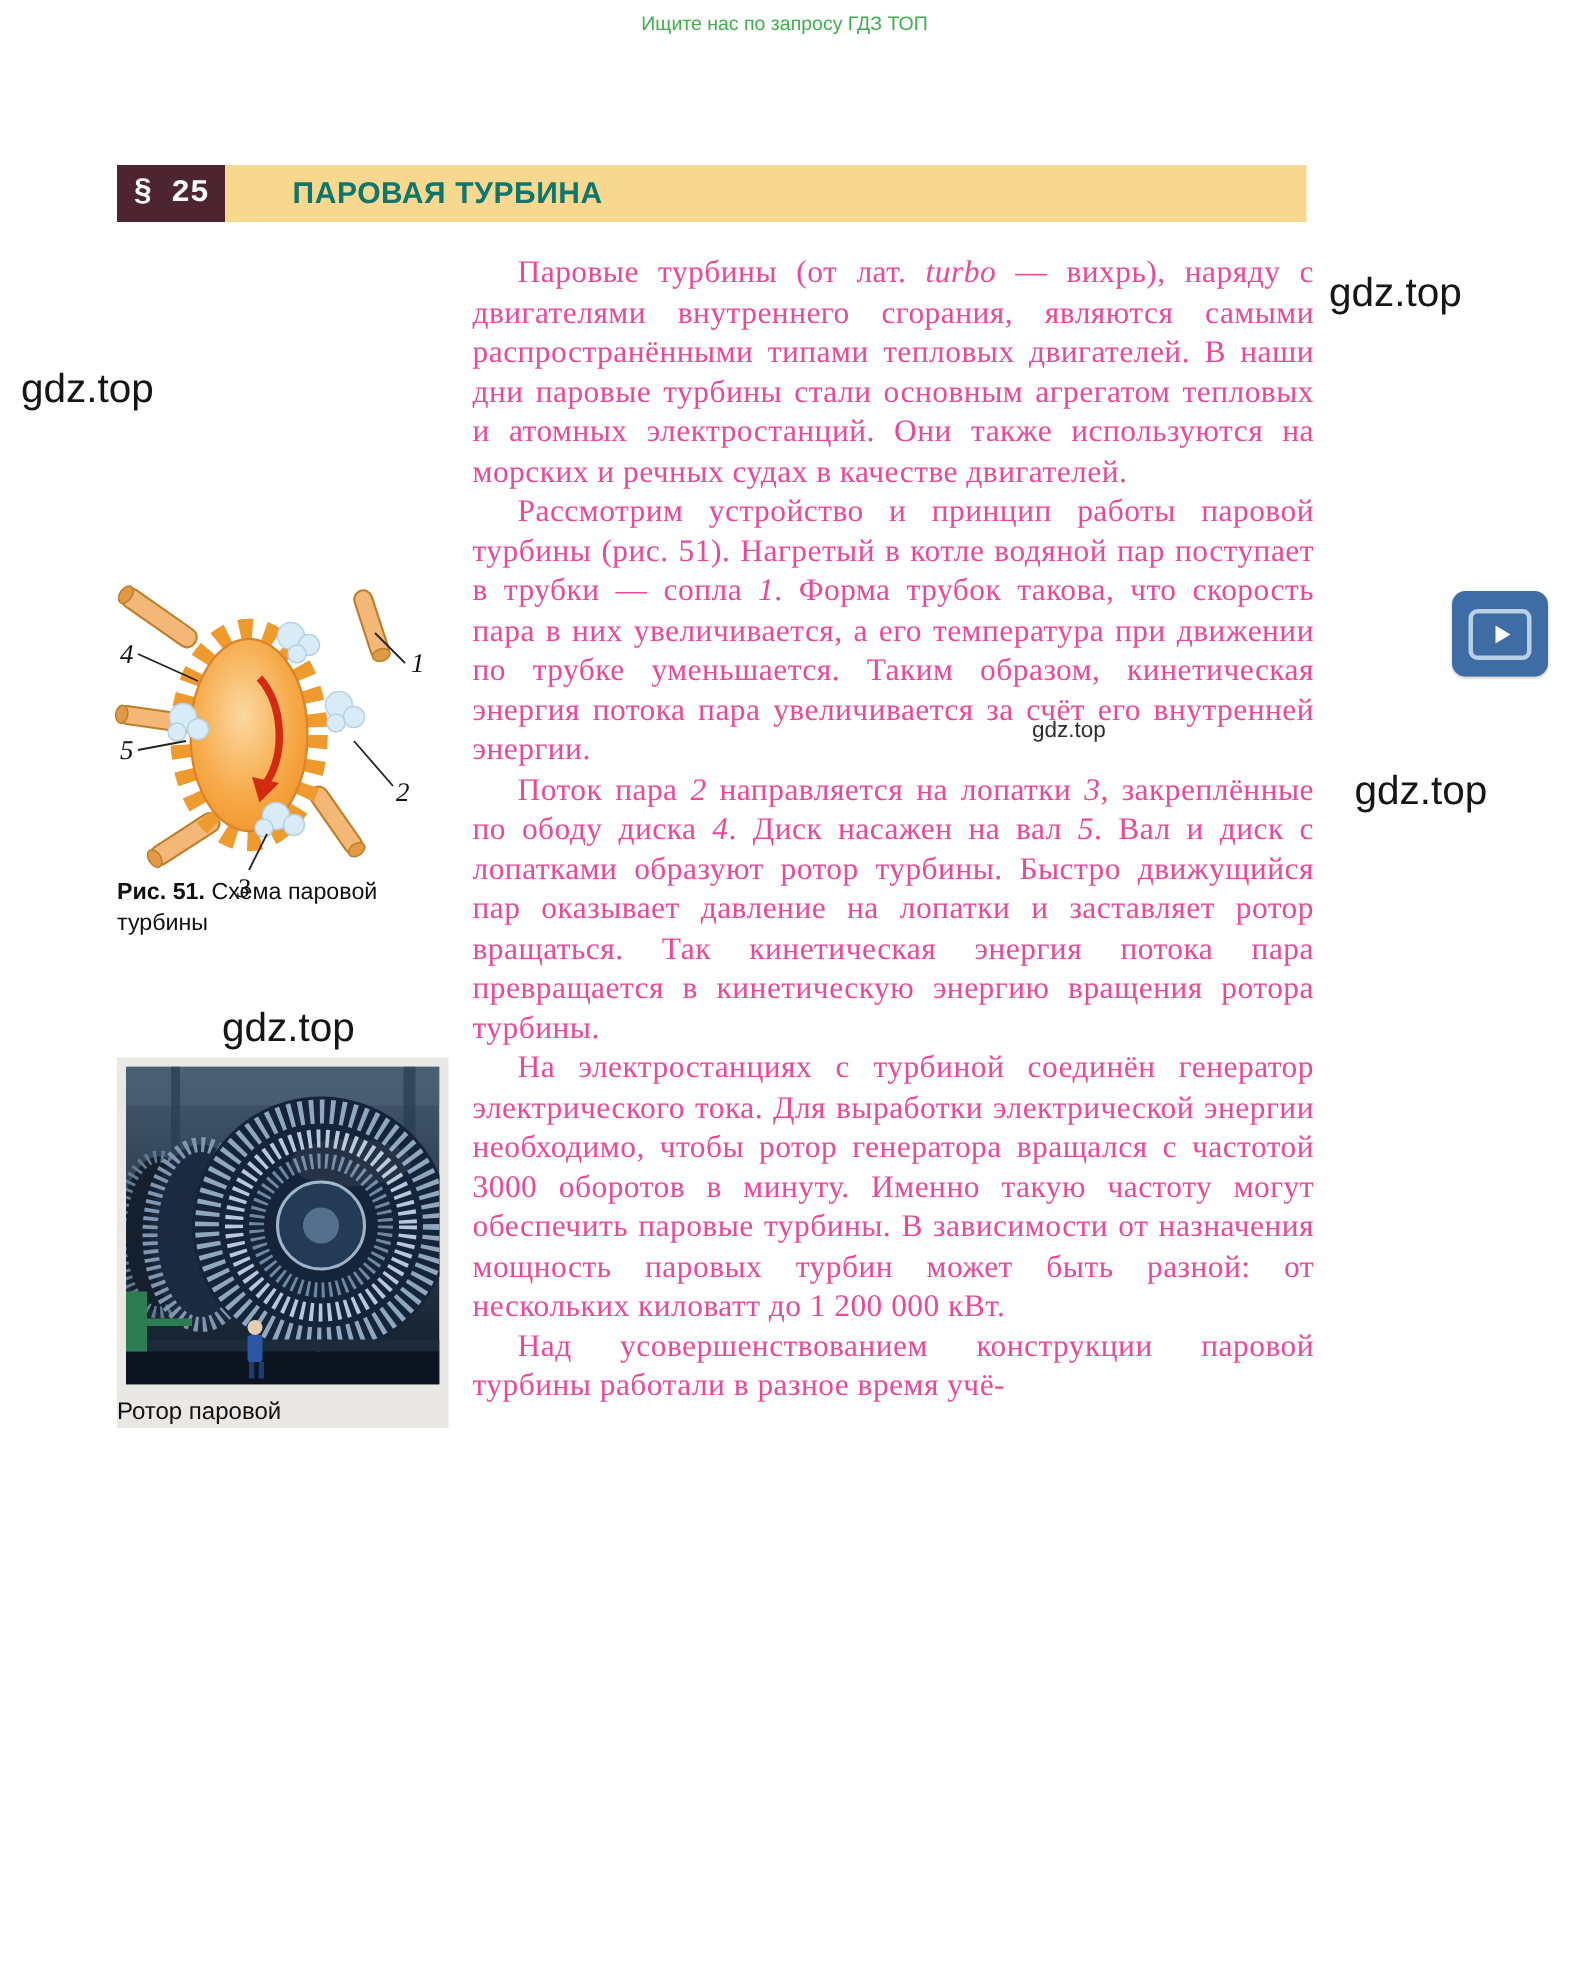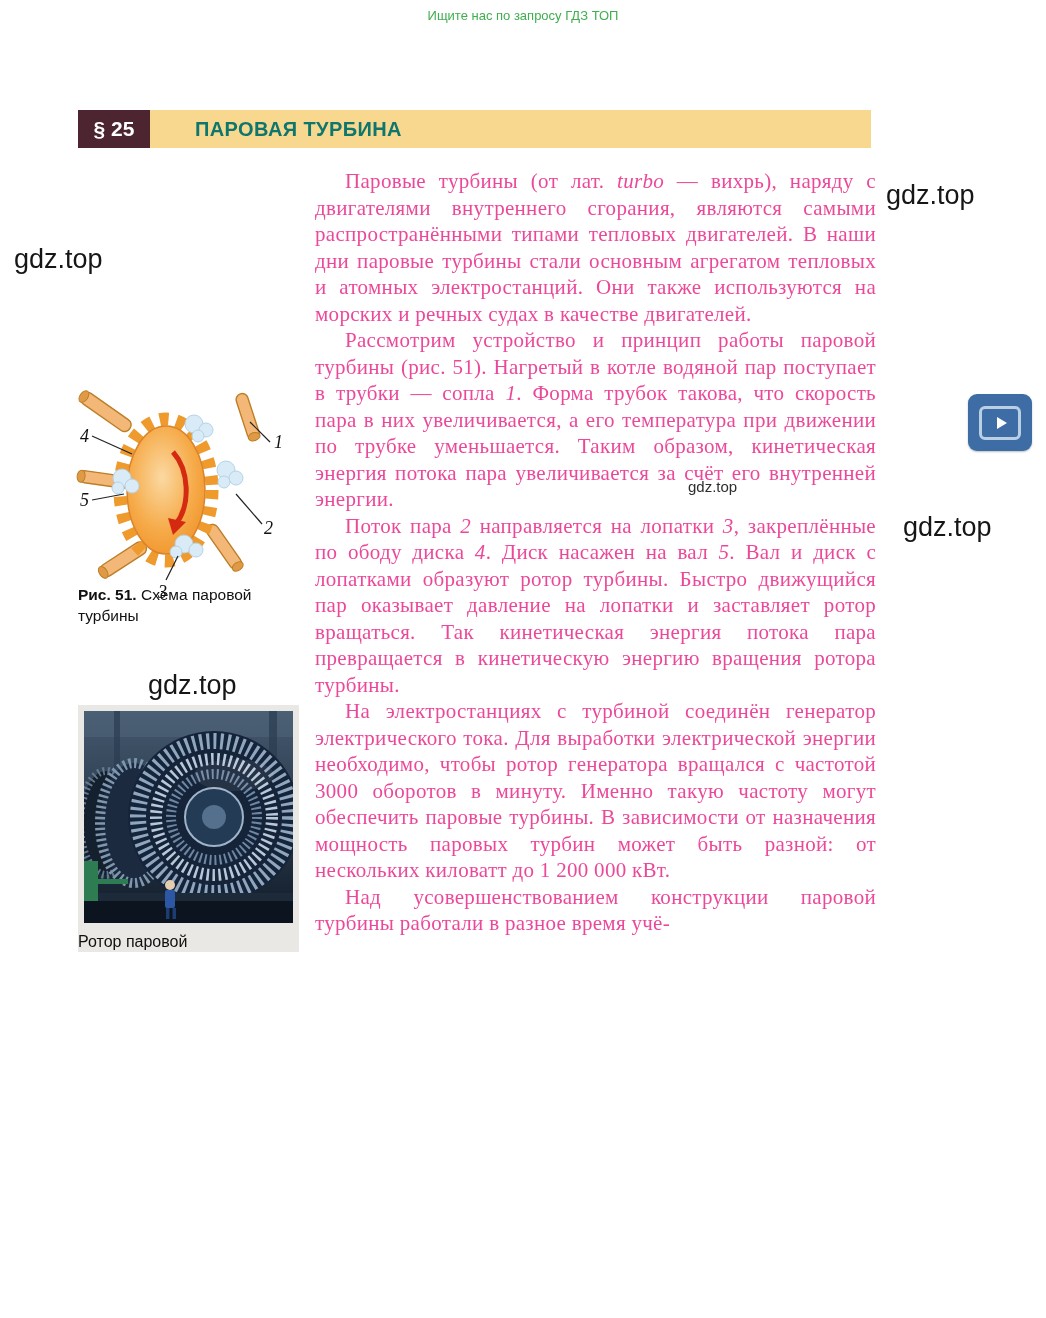--- a/index.html
+++ b/index.html
@@ -26,21 +26,21 @@
   .w8 { left:510px; top:1176px; }
   .w9 { left:126px; top:1229px; }
 
   .header-bar {
     position:absolute; left:78px; top:110px; width:793px; height:38px;
     background:#f7d88e;
   }
   .section-box {
     position:absolute; left:0; top:0; width:72px; height:38px; background:#4d2531;
     color:#ffffff; display:flex; align-items:center; justify-content:center;
-    font-family:Liberation Sans, sans-serif; font-weight:bold; font-size:21px;
+    font-family:Liberation Mono, monospace; font-weight:bold; font-size:21px;
   }
   .header-title {
     position:absolute; left:117px; top:0; height:38px; display:flex; align-items:center;
     font-family:"Liberation Sans", sans-serif; font-weight:bold; font-size:20px;
     letter-spacing:.4px; color:#0f766e;
   }
 
   .text-col { position:absolute; left:315px; top:168px; width:561px; }
   .text-col p {
     margin:0; text-indent:30px; text-align:justify;

